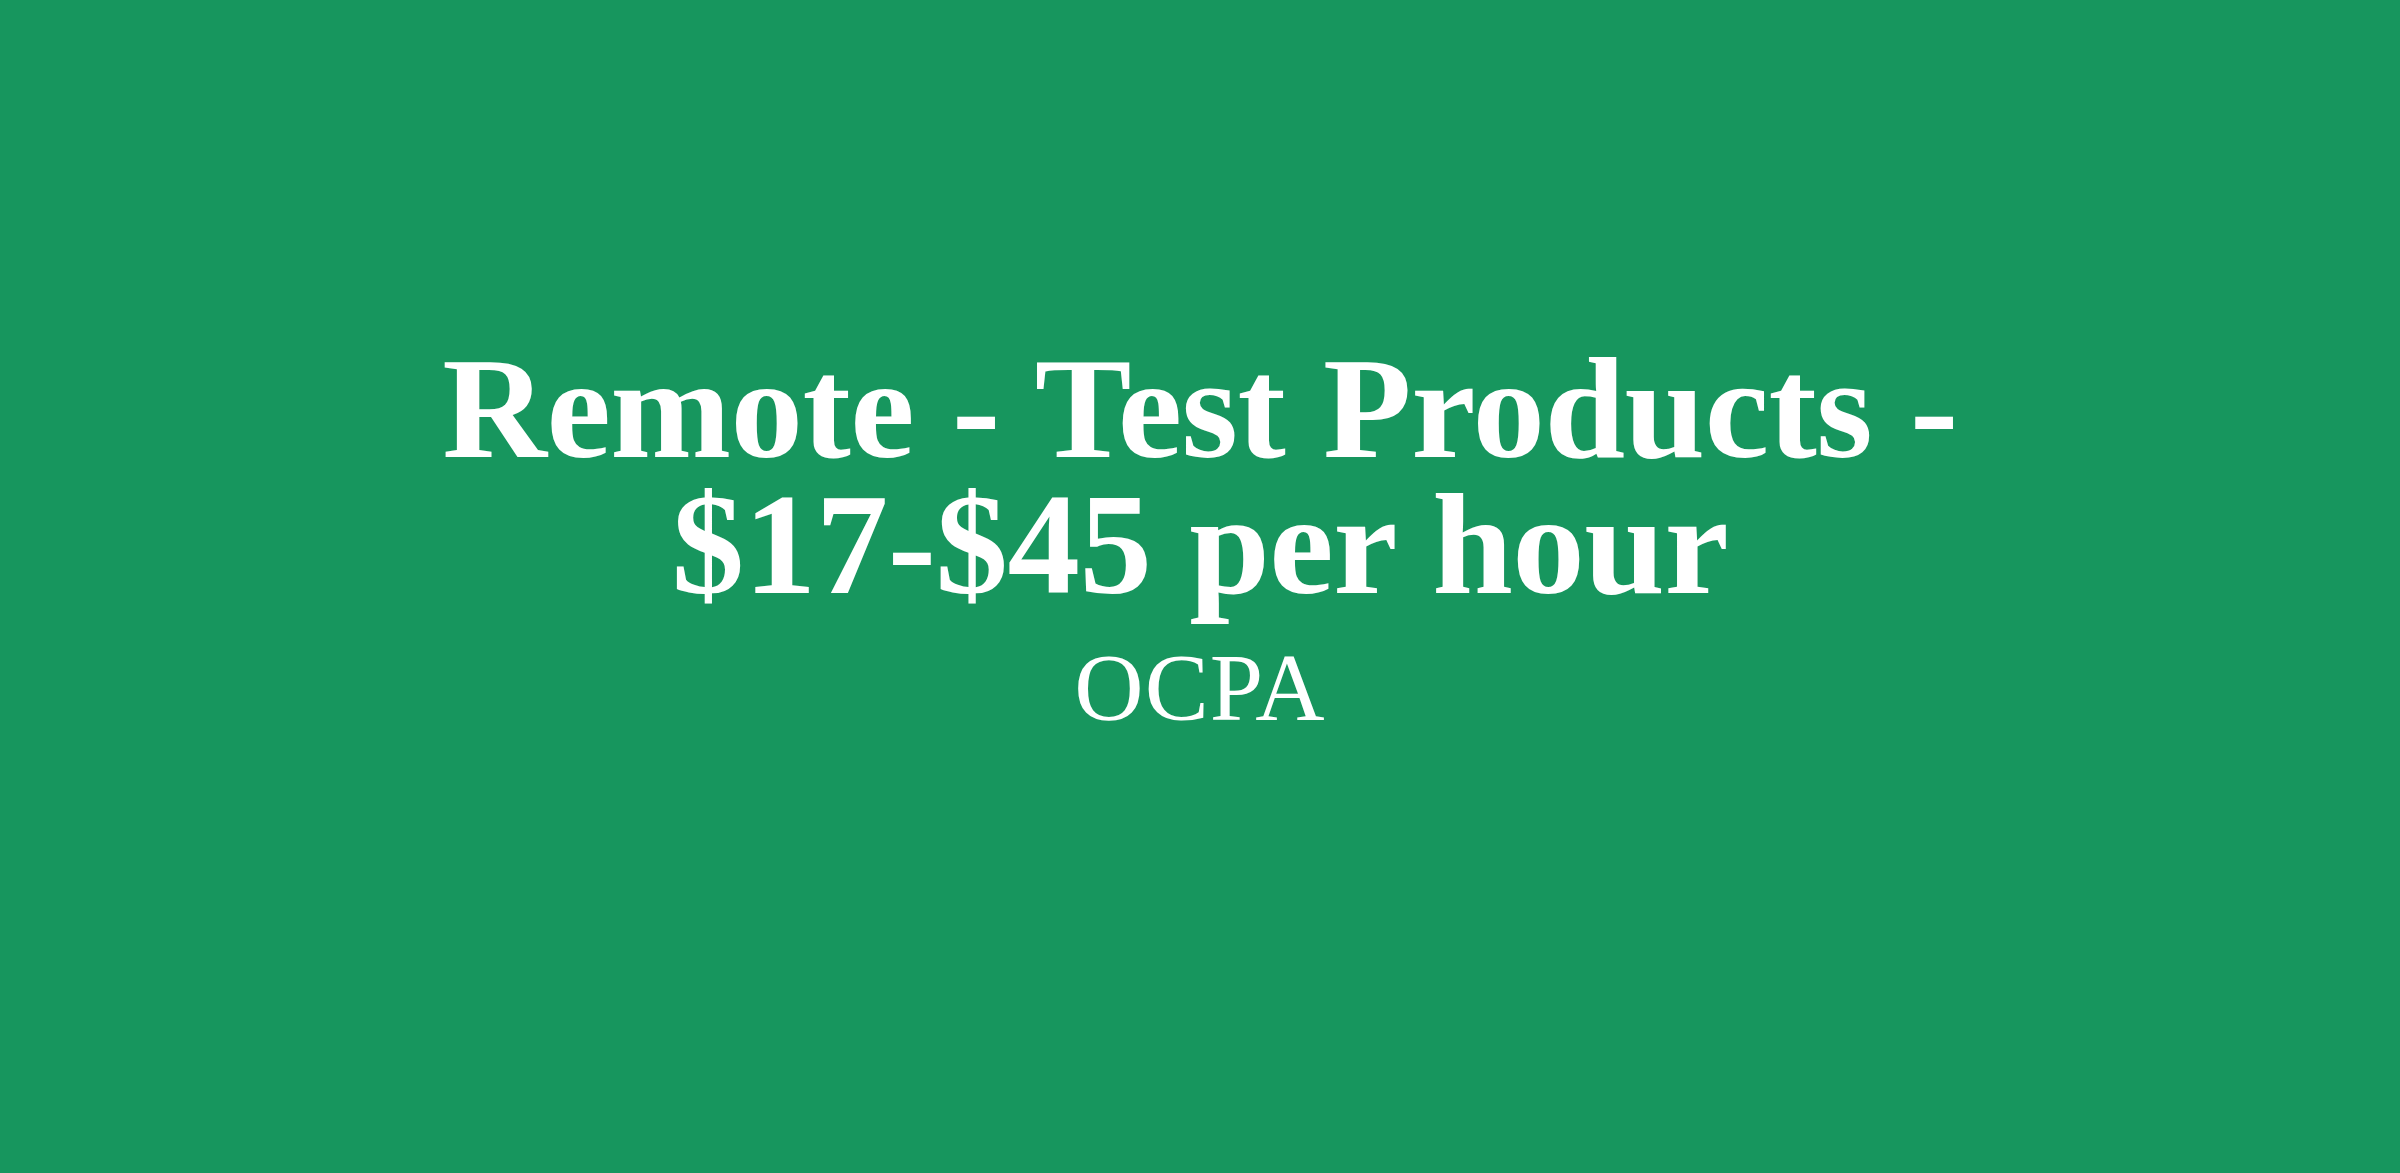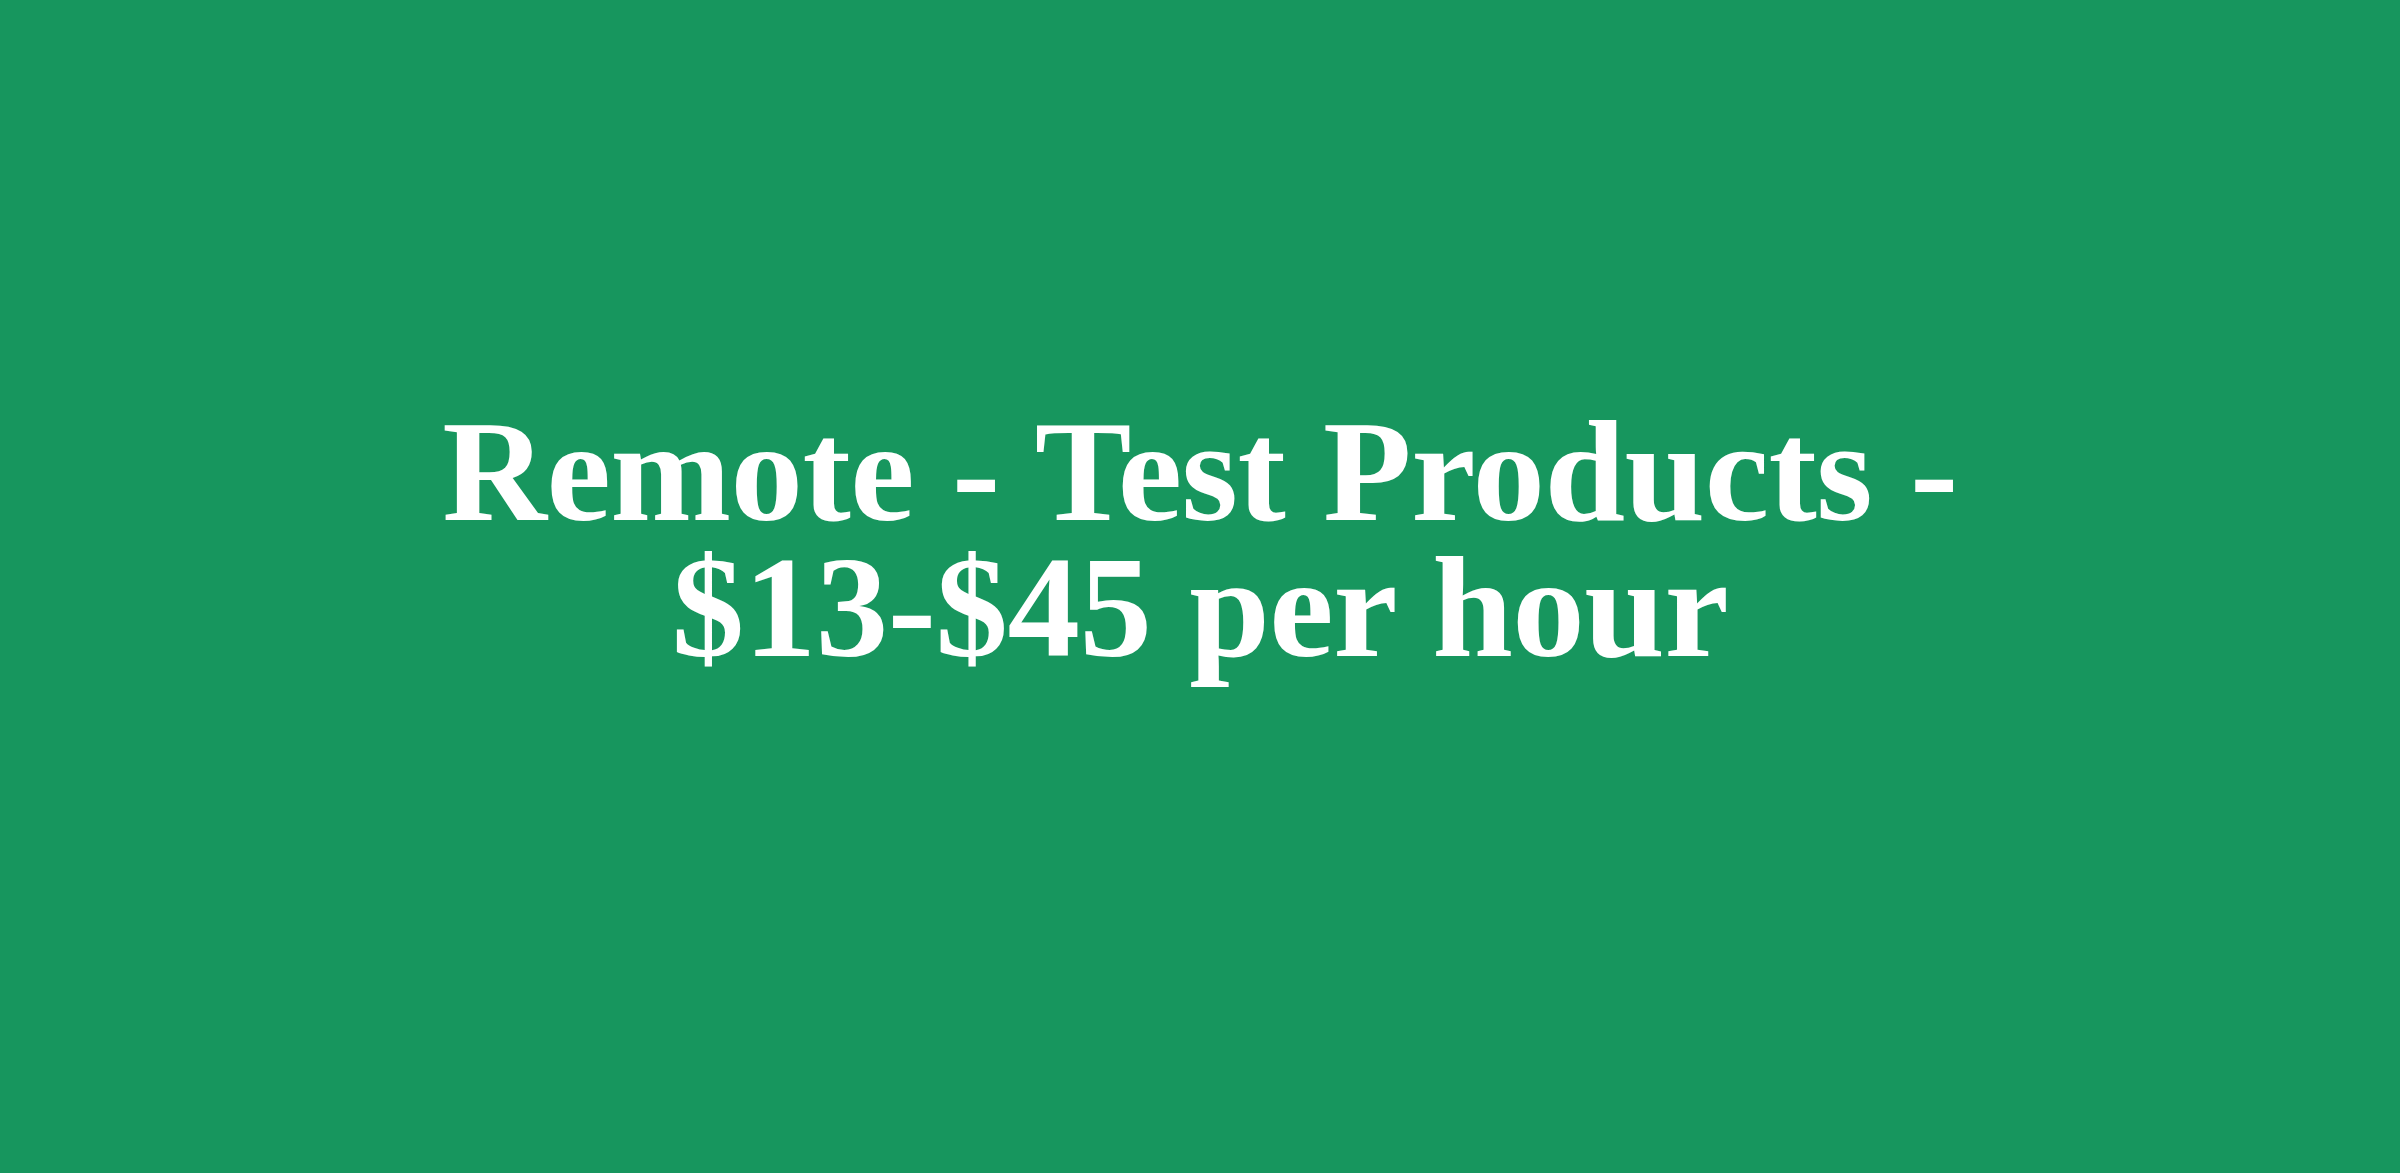--- a/index.html
+++ b/index.html
@@ -69,17 +69,18 @@
     text-align: center;
   }
 </style>
 </head>
 <body>
 
 <div class="banner" style="background-color: rgb(23, 150, 94);">
 
   <div class="banner-inner">
 
-    <h1 class="banner-title" style="color: rgb(255, 255, 255);">Remote - Test Products - $13-$45 per hour</h1>
+    <h1 class="banner-title" style="color: rgb(255, 255, 255);">Remote - Test Products - $17-$45 per hour</h1>
 
+    <p class="banner-subtitle" style="color: rgb(255, 255, 255);">OCPA</p>
 
   </div>
 </div>
 
 </body></html>

